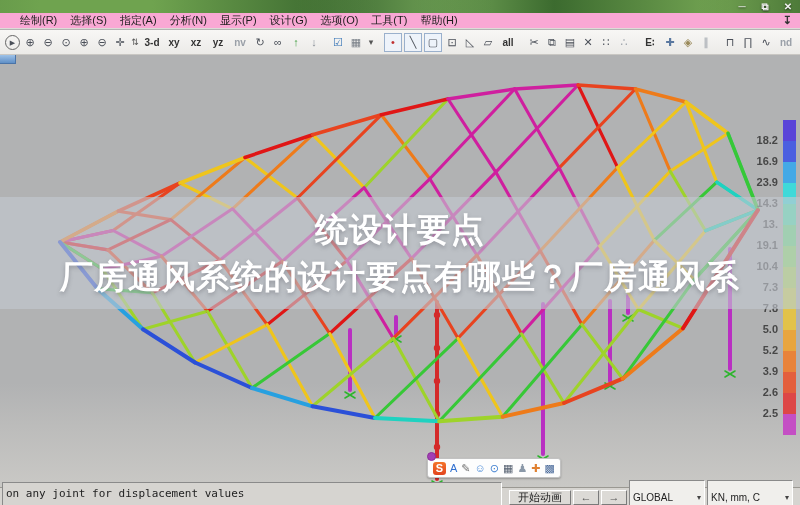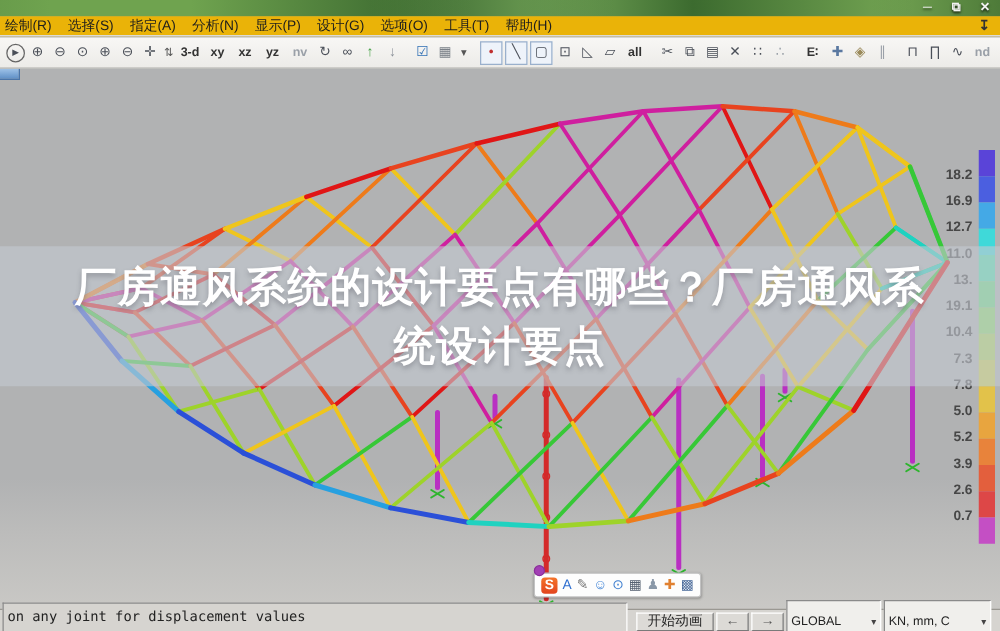--- a/index.html
+++ b/index.html
@@ -15,22 +15,22 @@
       radial-gradient(circle at 47% 30%, #83b563 0 9%, transparent 42%),
       radial-gradient(circle at 63% 60%, #3c6b2f 0 10%, transparent 45%),
       radial-gradient(circle at 80% 35%, #77a855 0 9%, transparent 40%),
       radial-gradient(circle at 93% 70%, #27501f 0 12%, transparent 50%),
       linear-gradient(90deg,#4e7d3a,#5e8f43 30%,#46753a 60%,#335c2a);}
   .winbtns{position:absolute;top:0;right:4px;display:flex;gap:7px;height:13px;align-items:center;}
   .winbtn{color:#f2f2f2;font-size:10px;line-height:10px;font-weight:bold;
     text-shadow:0 1px 2px rgba(0,0,0,.7);cursor:default;width:16px;text-align:center;}
 
   
-  .menubar{position:absolute;top:13px;left:0;width:800px;height:16px;background:#eab308;
-    border-bottom:1px solid #dddbd7;display:flex;align-items:center;padding-left:4px;box-sizing:border-box;}
+  .menubar{position:absolute;top:13px;left:0;width:800px;height:16px;background:#f9a8d4;
+    border-bottom:1px solid #dddbd7;display:flex;align-items:center;padding-left:20px;box-sizing:border-box;}
   .menu-item{font-size:11px;color:#1d1d1d;margin-right:13px;white-space:nowrap;}
   .dl{margin-left:auto;margin-right:8px;font-size:11px;color:#333;font-weight:bold;}
 
   
   .toolbar{position:absolute;top:30px;left:0;width:800px;height:25px;box-sizing:border-box;
     background:linear-gradient(#f8f7f5,#ecebe8);border-bottom:1px solid #c9c7c3;
     display:flex;align-items:center;padding:0 4px;overflow:hidden;}
   .tbi{height:17px;min-width:16px;display:flex;align-items:center;justify-content:center;
     color:#4a4f58;font-size:11px;line-height:17px;margin:0 1px;cursor:default;}
   .tbi.txt{font-weight:bold;font-size:10px;color:#333;padding:0 2px;}
@@ -329,37 +329,37 @@
         <div class="legend-band" style="background: rgb(226, 194, 74);"></div>
         <div class="legend-band" style="background: rgb(232, 165, 63);"></div>
         <div class="legend-band" style="background: rgb(232, 131, 59);"></div>
         <div class="legend-band" style="background: rgb(227, 95, 61);"></div>
         <div class="legend-band" style="background: rgb(221, 71, 71);"></div>
         <div class="legend-band" style="background: rgb(196, 79, 196);"></div>
       </div>
     <div class="legend-labels" id="legend-labels">
         <div class="legend-label">18.2</div>
         <div class="legend-label">16.9</div>
-        <div class="legend-label">12.7</div>
-        <div class="legend-label">11.0</div>
+        <div class="legend-label">23.9</div>
+        <div class="legend-label">14.3</div>
         <div class="legend-label">13.</div>
         <div class="legend-label">19.1</div>
         <div class="legend-label">10.4</div>
         <div class="legend-label">7.3</div>
         <div class="legend-label">7.8</div>
         <div class="legend-label">5.0</div>
         <div class="legend-label">5.2</div>
         <div class="legend-label">3.9</div>
         <div class="legend-label">2.6</div>
-        <div class="legend-label">0.7</div>
+        <div class="legend-label">2.5</div>
       </div>
 
     <div class="overlay">
+      <div class="ovl-line">统设计要点</div>
       <div class="ovl-line">厂房通风系统的设计要点有哪些？厂房通风系</div>
-      <div class="ovl-line">统设计要点</div>
     </div>
 
     <div class="ime">
       <span class="ime-dot"></span>
       <span class="ime-logo">S</span>
       <span id="ime-icons" style="display:flex;gap:4px;align-items:center;">
           <span class="ime-ic" style="color: rgb(47, 111, 208);">A</span>
           <span class="ime-ic" style="color: rgb(119, 119, 119);">✎</span>
           <span class="ime-ic" style="color: rgb(74, 138, 216);">☺</span>
           <span class="ime-ic" style="color: rgb(63, 127, 208);">⊙</span>

